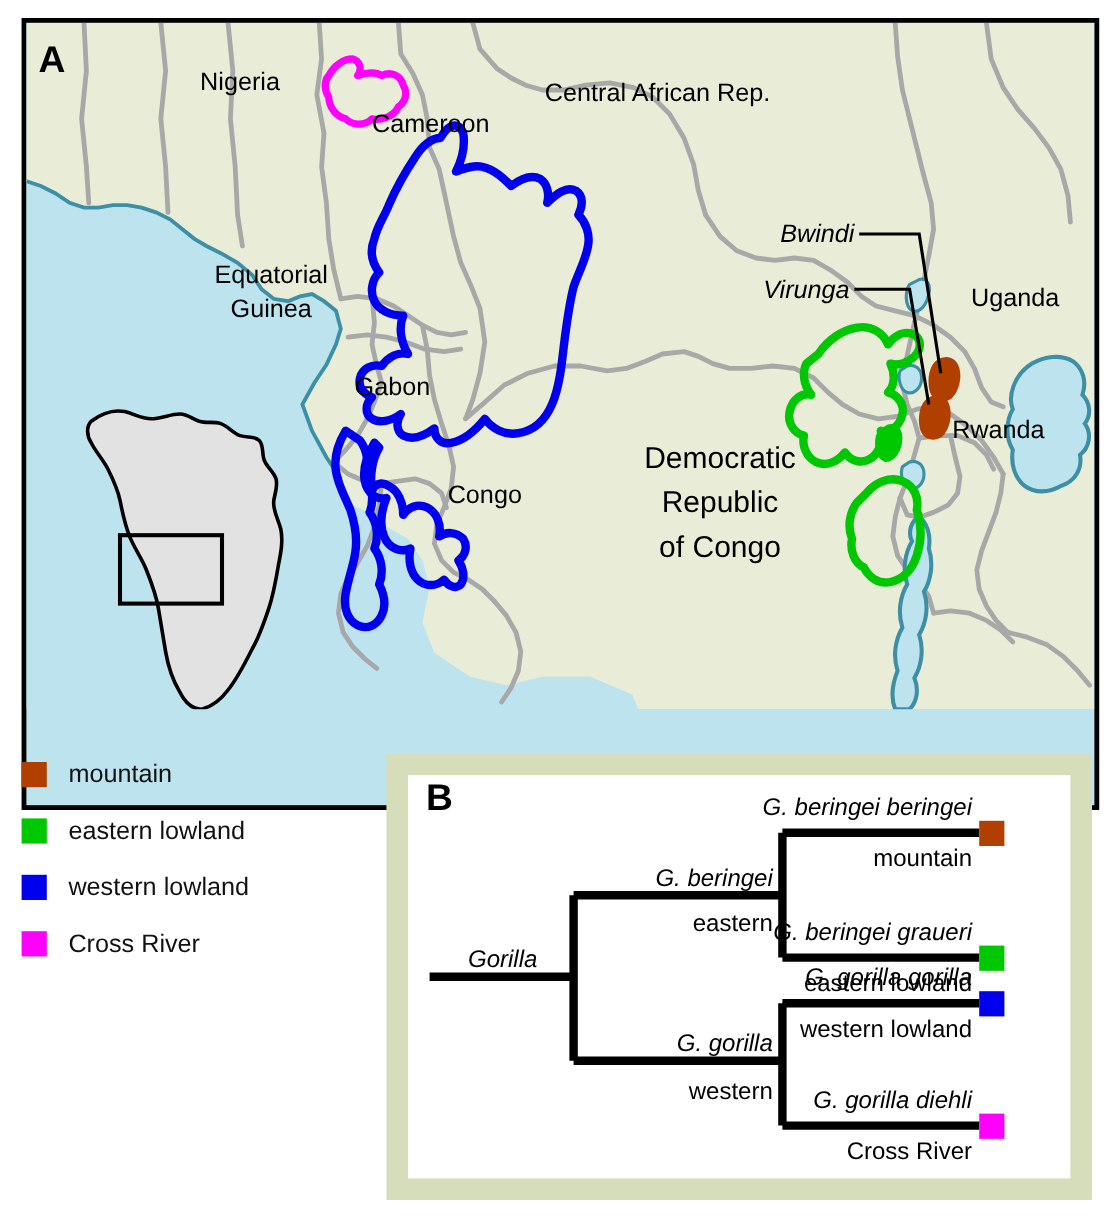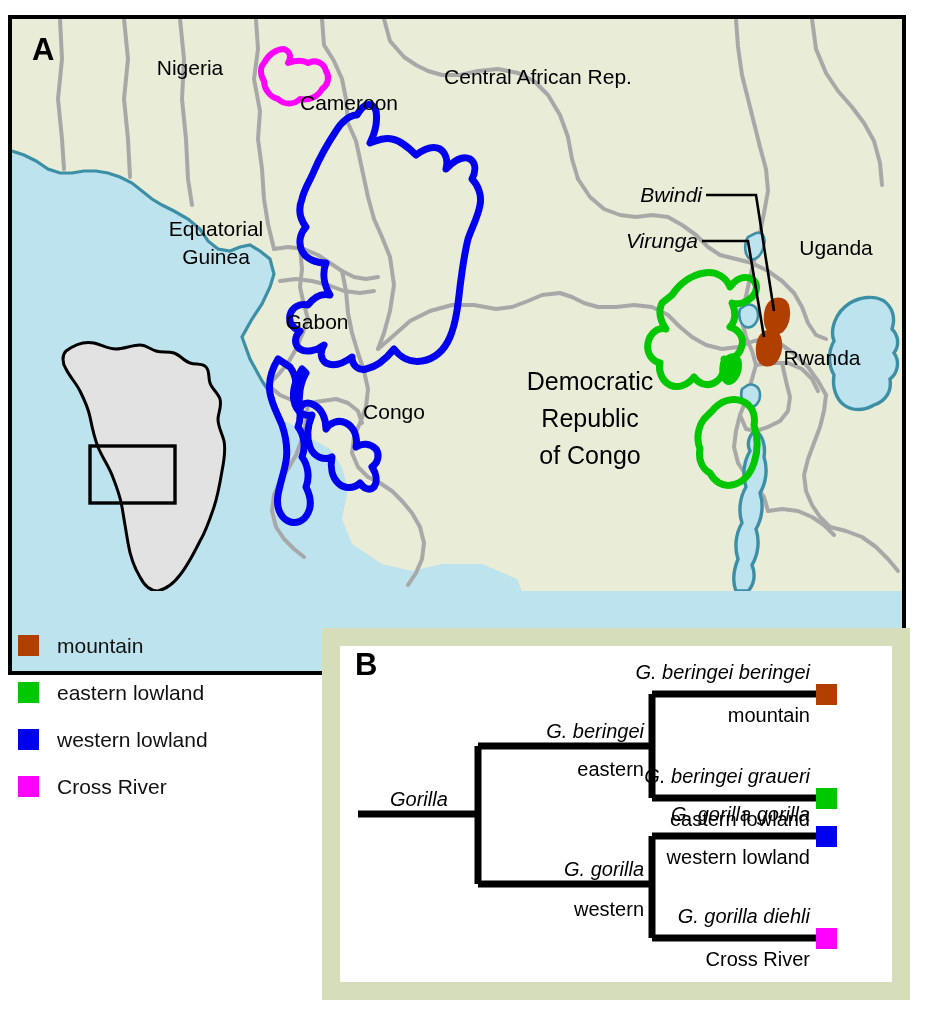--- a/index.html
+++ b/index.html
@@ -1,21 +1,21 @@
 <!DOCTYPE html>
 <html><head>
 <meta charset="utf-8">
 <style>
   html,body{margin:0;padding:0;background:#ffffff;}
   body{width:928px;height:1020px;position:relative;
        font-family:"Liberation Sans","DejaVu Sans",sans-serif;
        -webkit-font-smoothing:antialiased;}
 
   
-  #panel-a{position:absolute;left:8px;top:15px;width:898px;height:660px;
+  #panel-a{position:absolute;left:18px;top:15px;width:898px;height:660px;
            border:4px solid #000;box-sizing:border-box;overflow:hidden;background:#bde3ef;}
   #panel-a svg{display:block;}
   .panel-letter{position:absolute;font-weight:bold;font-size:31px;color:#000;
                 font-family:"Liberation Sans","DejaVu Sans",sans-serif;}
   #letter-a{left:32px;top:32px;}
   #letter-b{left:355px;top:647px;}
 
   .map-label{font-family:"Liberation Sans","DejaVu Sans",sans-serif;
              font-size:21px;fill:#000;}
   .map-label-big{font-size:25px;}

